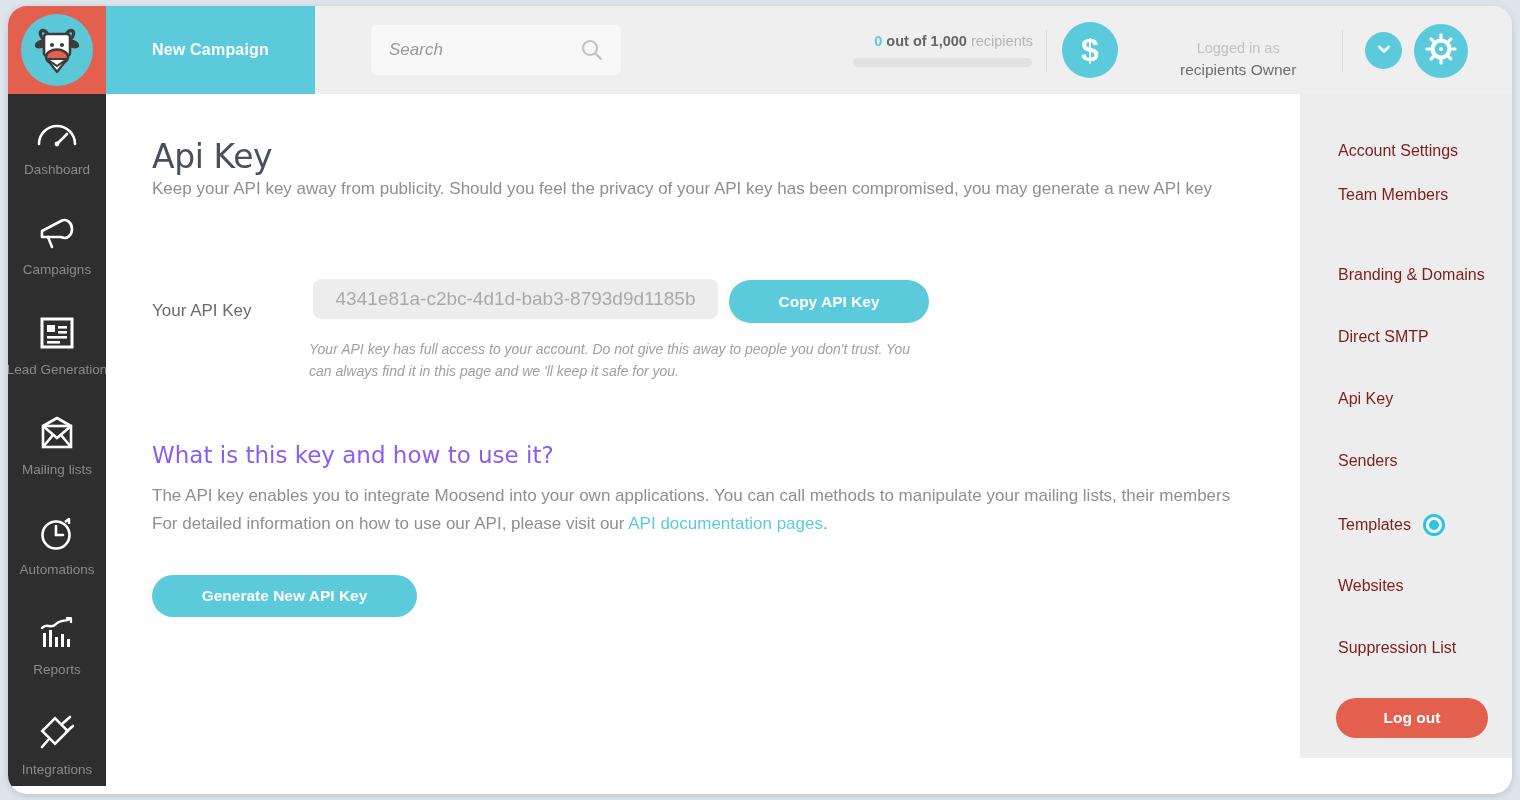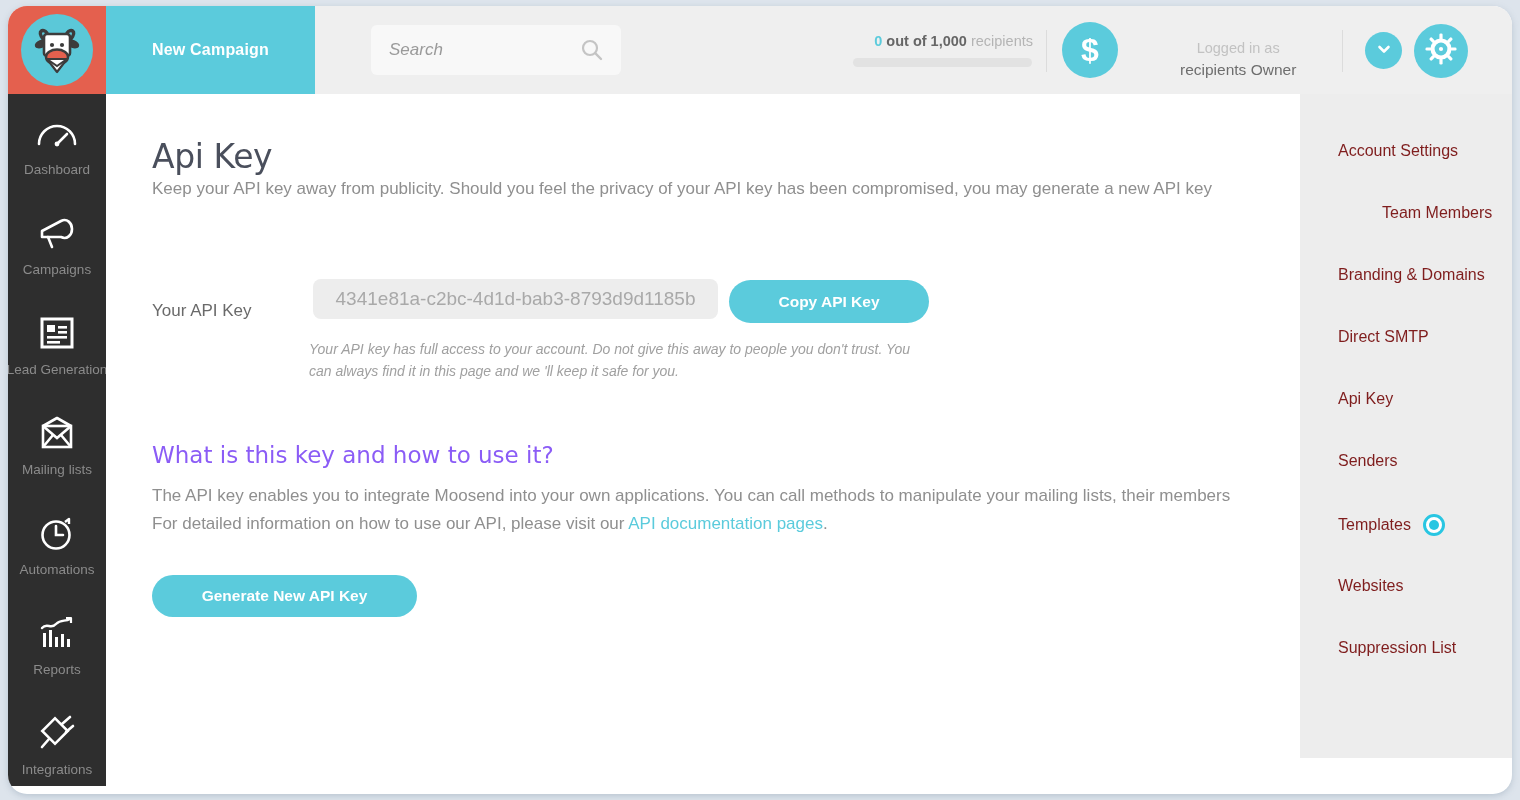--- a/index.html
+++ b/index.html
@@ -423,21 +423,21 @@
     </div>
 
     <button class="gen-btn">Generate New API Key</button>
   </div>
 
   <div class="rsidebar">
 
     <div class="rnav-item" style="top:48px;">
       <span>Account Settings</span>
     </div>
-    <div class="rnav-item" style="top:110px;margin-left:44px;">
+    <div class="rnav-item" style="top:92px;">
       <span>Team Members</span>
     </div>
     <div class="rnav-item" style="top:172px;">
       <span>Branding &amp; Domains</span>
     </div>
     <div class="rnav-item" style="top:234px;">
       <span>Direct SMTP</span>
     </div>
     <div class="rnav-item" style="top:296px;">
       <span>Api Key</span>
@@ -451,15 +451,16 @@
           <i></i>
         </span>
     </div>
     <div class="rnav-item" style="top:483px;">
       <span>Websites</span>
     </div>
     <div class="rnav-item" style="top:545px;">
       <span>Suppression List</span>
     </div>
 
+    <button class="logout-btn">Log out</button>
   </div>
 
 </div>
 
 </body></html>

